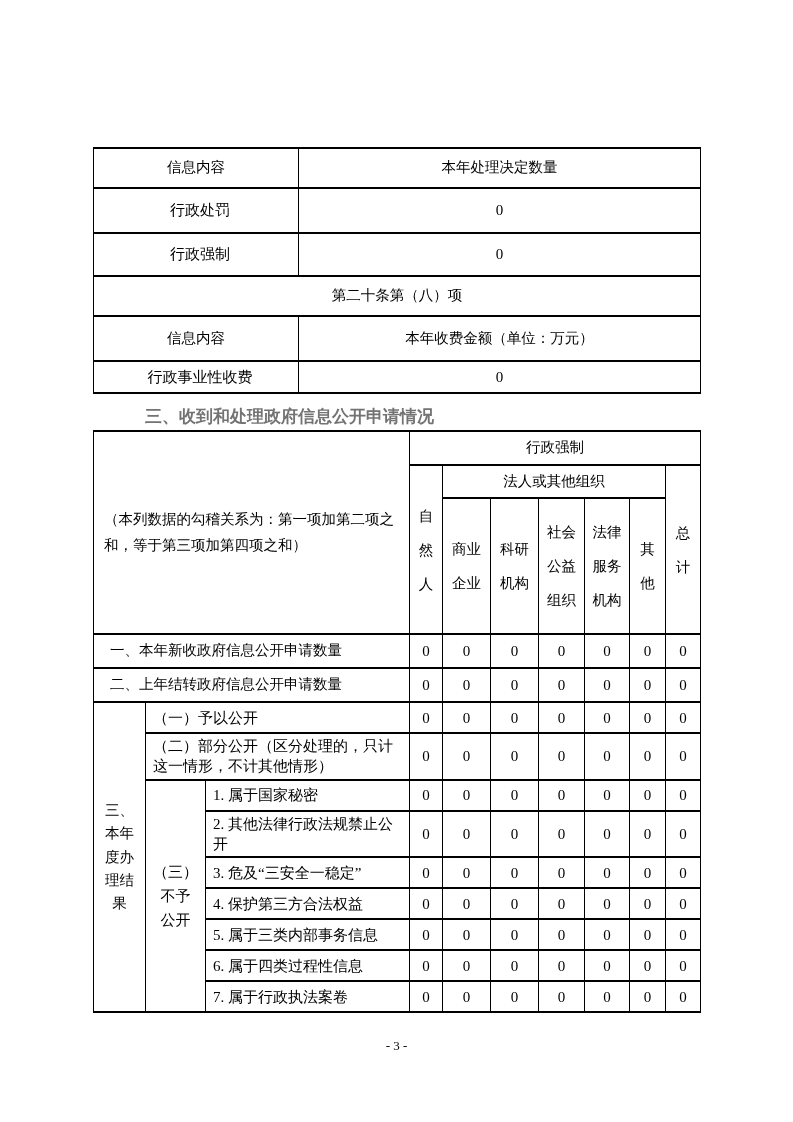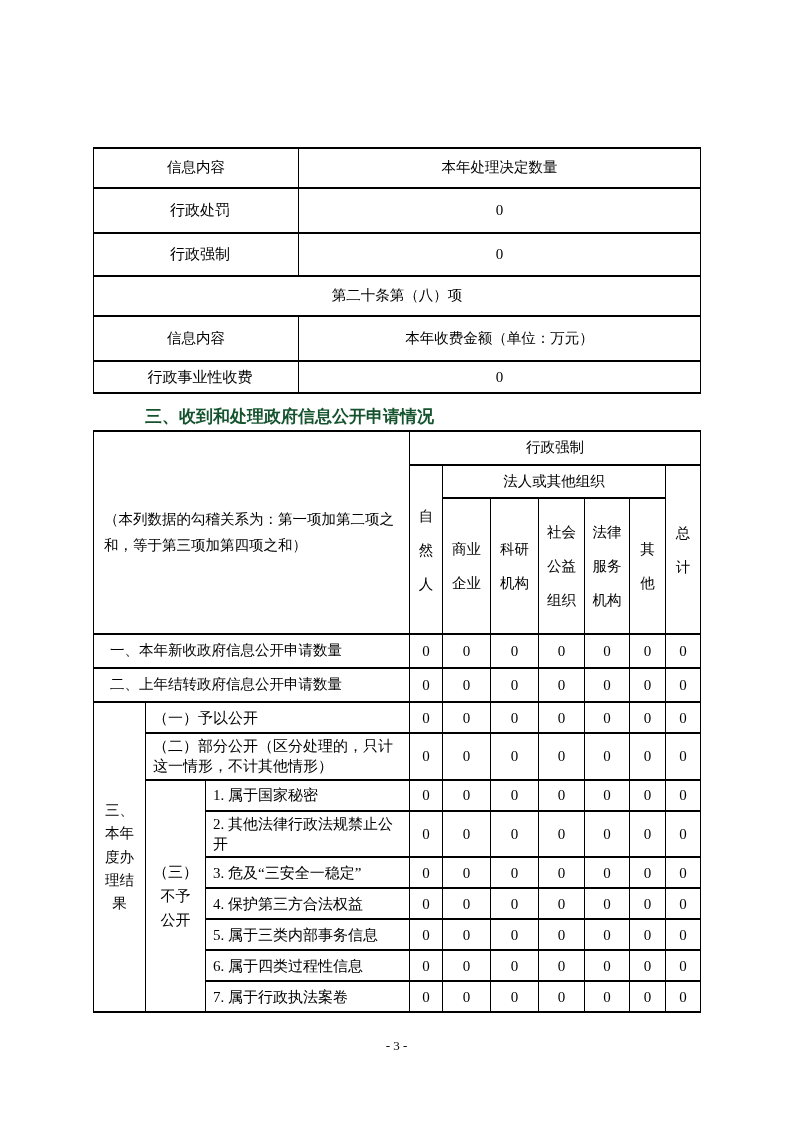--- a/index.html
+++ b/index.html
@@ -45,21 +45,21 @@
   .t2 .main { padding-left: 16px; }
   .t2 .vgroup { padding: 0 5px; line-height: 1.6; word-break: break-all; line-break: anywhere; }
   .t2 .vsub { white-space: pre-line; line-height: 1.6; padding: 0 2px; }
 
   .section-heading {
     margin: 12px 0 2px 52px;
     font-family: "Liberation Sans", sans-serif;
     font-weight: bold;
     font-size: 17px;
     line-height: 22px;
-    color: #14532d;
+    color: #737373;
   }
   .footer {
     position: absolute;
     top: 1038px;
     left: 0;
     width: 793px;
     text-align: center;
     font-size: 13px;
     color: #000000;
   }

